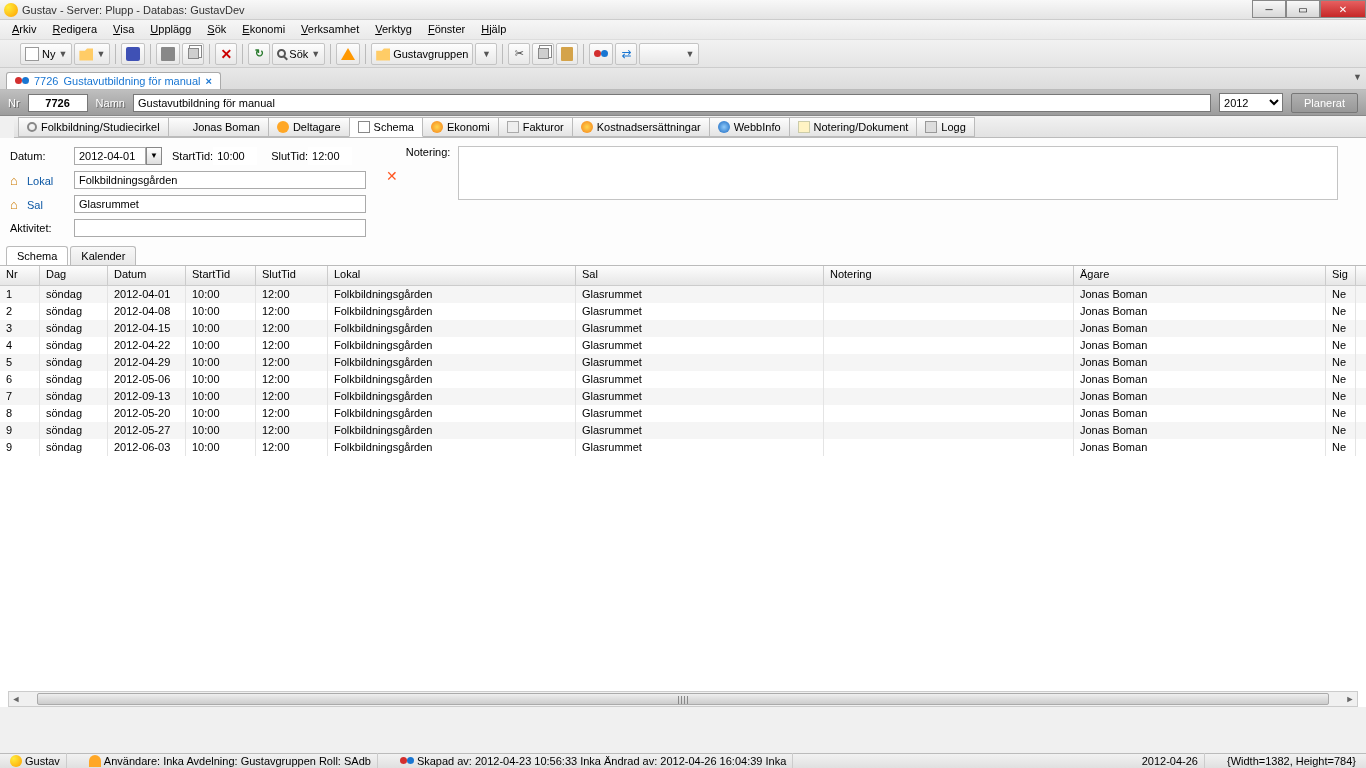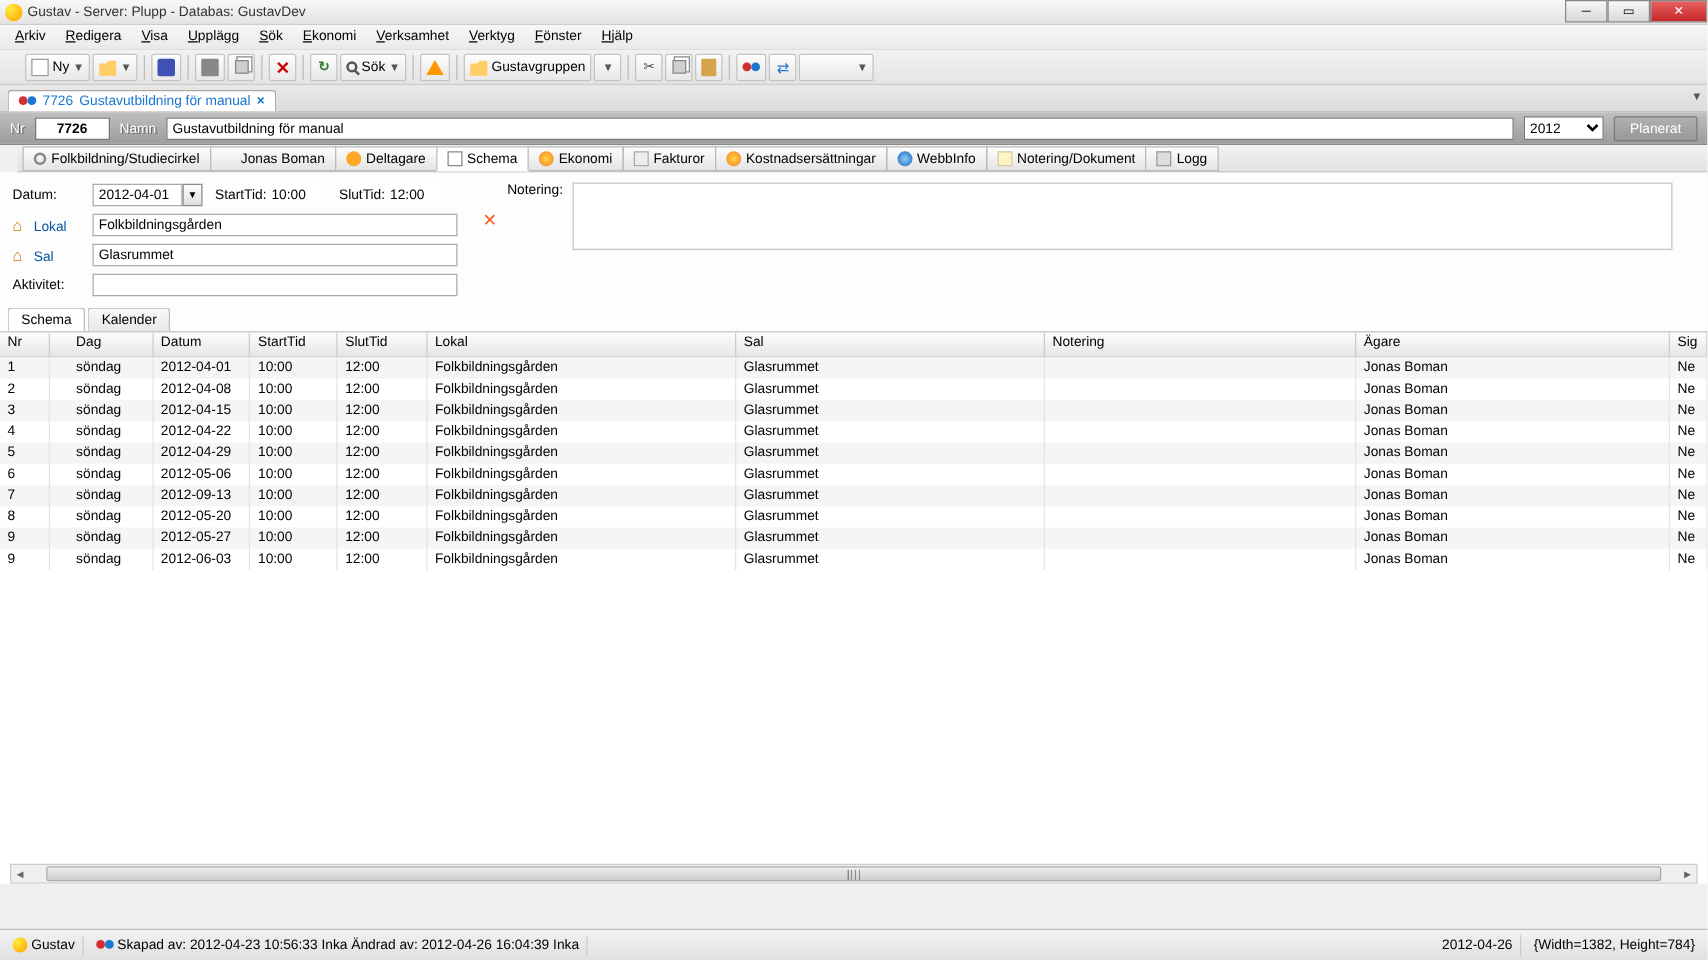--- a/index.html
+++ b/index.html
@@ -85,36 +85,36 @@
 .subtab.active { background: #fff; }
 
 .grid-wrap { border-top: 1px solid #bbb; background: #fff; height: 442px; overflow: hidden; position: relative; }
 .grid-header { display: flex; background: linear-gradient(#fdfdfd,#e6e6e6); border-bottom: 1px solid #ccc; height: 20px; }
 .grid-header div, .grid-row div { padding: 2px 6px; border-right: 1px solid #e4e4e4; white-space: nowrap; overflow: hidden; }
 .grid-header div { border-right: 1px solid #ccc; }
 .grid-body { }
 .grid-row { display: flex; height: 17px; }
 .grid-row:nth-child(odd) { background: #f5f5f5; }
 .c-nr { width: 40px; }
-.c-dag { width: 68px; margin-left: 15px; }
+.c-dag { width: 68px; }
 .c-datum { width: 78px; }
 .c-start { width: 70px; }
 .c-slut { width: 72px; }
 .c-lokal { width: 248px; }
 .c-sal { width: 248px; }
 .c-not { width: 250px; }
 .c-agare { width: 252px; }
 .c-sig { width: 30px; }
 
 .hscroll { position: absolute; bottom: 0; left: 8px; right: 8px; height: 16px; background: #f0f0f0; border: 1px solid #ccc; display:flex; align-items:center; }
 .hscroll-thumb { height: 12px; background: linear-gradient(#eee,#ccc); border: 1px solid #aaa; border-radius: 2px; margin: 0 14px; flex:1; position: relative;}
 .hscroll-grip { position:absolute; left:50%; top:2px; width:10px; height:8px; background: repeating-linear-gradient(90deg,#888,#888 1px,transparent 1px,transparent 3px); transform:translateX(-50%);}
 .hscroll-arr { width:14px; text-align:center; color:#666; font-size:9px;}
 
-.statusbar { position: absolute; bottom: 0; left: 0; right: 0; height: 25px; background: linear-gradient(#f2f2f2,#e0e0e0); border-top: 1px solid #bbb; display: flex; align-items: center; padding: 0 4px; gap: 4px; }
+.statusbar { position: absolute; bottom: 0; left: 0; right: 0; height: 15px; background: linear-gradient(#f2f2f2,#e0e0e0); border-top: 1px solid #bbb; display: flex; align-items: center; padding: 0 4px; gap: 16px; }
 .statusbar .cell { padding: 0 6px; border-right: 1px solid #ccc; height: 17px; display: flex; align-items: center; gap: 3px; }
 .statusbar .spacer { flex: 1; }
 .sb-ico { width: 12px; height: 12px; }
 .sb-ico.app { background: radial-gradient(circle at 30% 30%,#ffeb3b,#ffa000); border-radius:50%; }
 .sb-ico.user { background: #ffa726; border-radius:50% 50% 0 0; }
 </style>
 </head>
 <body>
 
 <div class="titlebar">
@@ -452,19 +452,23 @@
     <span class="hscroll-arr">►</span>
   </div>
 </div>
 
 <div class="statusbar">
   <div class="cell">
       <span class="sb-ico app"></span>
       <span>Gustav</span>
     </div>
   <div class="cell">
+      <span class="sb-ico user"></span>
+      <span>Användare: Inka Avdelning: Gustavgruppen Roll: SAdb</span>
+    </div>
+  <div class="cell">
       <span class="icon i-balls"></span>
       <span>Skapad av: 2012-04-23 10:56:33 Inka Ändrad av: 2012-04-26 16:04:39 Inka</span>
     </div>
   <div class="spacer"></div>
   <div class="cell">2012-04-26</div>
   <div class="cell" style="border:none">{Width=1382, Height=784}</div>
 </div>
 
 </body></html>

